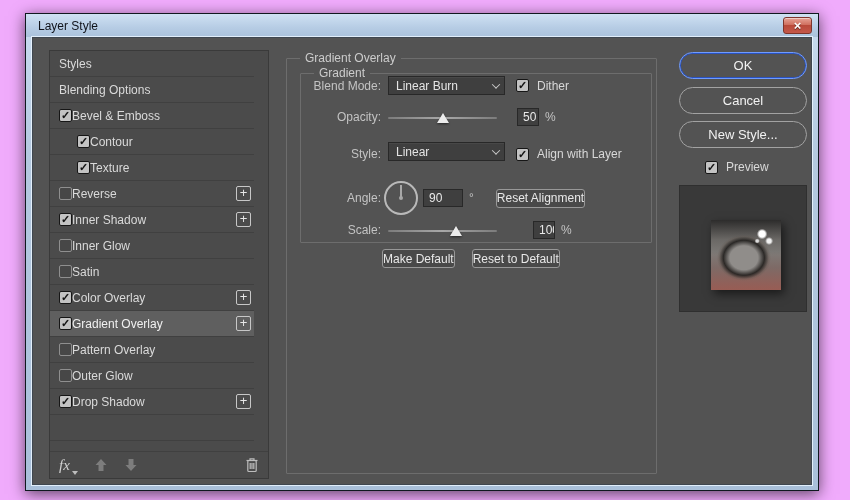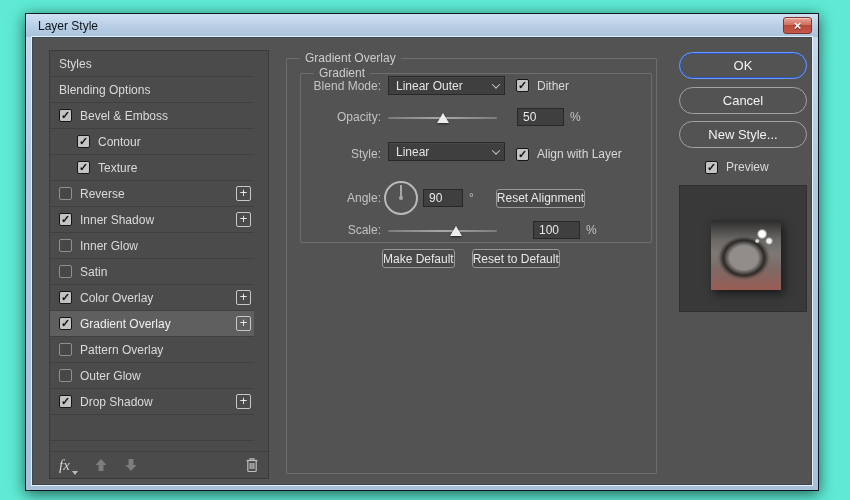--- a/index.html
+++ b/index.html
@@ -1,18 +1,18 @@
 <!DOCTYPE html>
 <html><head>
 <meta charset="utf-8">
 <style>
   * { box-sizing: border-box; margin: 0; padding: 0; }
   html,body { width:850px; height:500px; }
   body { font-family:"Liberation Sans", sans-serif; background:#1d1d1d; overflow:hidden; }
-  .stage { position:relative; width:850px; height:500px; background:#5eead4; }
+  .stage { position:relative; width:850px; height:500px; background:#f0abfc; }
 
   
   .dialog { position:absolute; left:25px; top:13px; width:794px; height:478px;
             background:linear-gradient(180deg,#c9dcf0 0%,#b4c9e0 30%,#a9c0da 100%);
             border:1px solid #10181f; box-shadow:0 3px 14px rgba(0,0,0,.6); }
   .titlebar { position:relative; height:23px; display:flex; align-items:center;
               background:linear-gradient(180deg,#cfe1f3 0%,#b6cce4 60%,#aac2dc 100%); }
   .title { padding-left:12px; font-size:12px; color:#10131a; }
   .close-btn { position:absolute; right:6px; top:3px; width:29px; height:17px; border:1px solid #7e352c;
                border-radius:3px; background:linear-gradient(180deg,#e7a396 0%,#d0705f 45%,#b94a3a 50%,#c4584a 100%);
@@ -23,21 +23,21 @@
   .content { position:relative; margin:0 6px; width:780px; height:448px; background:#535353;
              border:1px solid #3f4750; box-shadow:0 0 0 1px rgba(235,246,255,.85); font-size:12px; color:#d6d6d6; }
 
   
   .listbox { position:absolute; left:16px; top:12px; width:220px; height:429px;
              background:#4b4b4b; border:1px solid #3a3a3a; }
   .list-rows { position:absolute; left:0; top:0; right:0; bottom:27px; overflow:hidden; }
   .list-row { position:relative; height:26px; margin-right:14px; border-bottom:1px solid #404040;
               display:flex; align-items:center; padding-left:9px; cursor:pointer; color:#dadada; }
   .list-row.selected { background:#5f5f5f; color:#f0f0f0; }
-  .list-row .lbl { margin-left:8px; }
+  .list-row .lbl { }
   .list-row.nocheck .lbl { margin-left:0; }
   .plus-btn { margin-left:auto; margin-right:3px; width:15px; height:15px; border:1px solid #c7c7c7; border-radius:2px;
               color:#e8e8e8; font-size:13px; line-height:12px; text-align:center; cursor:pointer; flex:none; }
   .list-toolbar { position:absolute; left:0; right:0; bottom:0; height:27px; border-top:1px solid #404040;
                   display:flex; align-items:center; padding:0 9px; }
   .fx-btn { position:relative; font-style:italic; font-family:"Liberation Serif", serif; font-size:15px;
             color:#d2d2d2; cursor:pointer; padding-right:8px; }
   .fx-caret { position:absolute; right:0; bottom:-1px; width:0; height:0;
               border-left:3px solid transparent; border-right:3px solid transparent; border-top:4px solid #bdbdbd; }
   .tb-icon { margin-left:16px; cursor:pointer; display:flex; align-items:center; }
@@ -70,21 +70,21 @@
   .chev i { display:block; width:6px; height:6px; border-right:1.5px solid #c9c9c9; border-bottom:1.5px solid #c9c9c9;
             transform:rotate(45deg) translate(-1px,-1px); }
 
   .slider { position:relative; width:109px; height:13px; cursor:pointer; }
   .slider .track { position:absolute; left:0; right:0; top:6px; height:2px; border-radius:1px;
                    background:linear-gradient(90deg,#7c7c7c,#a8a8a8 50%,#7c7c7c); }
   .slider .thumb { position:absolute; top:2px; width:0; height:0; margin-left:-6px;
                    border-left:6px solid transparent; border-right:6px solid transparent;
                    border-bottom:10px solid #ececec; filter:drop-shadow(0 1px 1px rgba(0,0,0,.55)); }
 
-  .valbox { width:47px; height:18px; background:#3f3f3f; border:1px solid #282828; color:#e8e8e8;
+  .valbox { width:22px; height:18px; background:#3f3f3f; border:1px solid #282828; color:#e8e8e8;
             font-family:"Liberation Sans", sans-serif; font-size:12px; padding-left:5px; outline:none; }
   .unit { margin-left:6px; color:#c3c3c3; }
 
   .grad-combo { width:117px; height:20px; border:1px solid #282828; display:flex; cursor:pointer; }
   .grad-swatch { flex:1; }
   .grad-btn { width:17px; background:#3f3f3f; border-left:1px solid #282828; display:flex; align-items:center; justify-content:center; }
 
   .dial { position:relative; width:34px; height:34px; border:2px solid #b9b9b9; border-radius:50%; cursor:pointer; flex:none; }
   .dial .needle { position:absolute; left:50%; top:2px; width:2px; height:12px; margin-left:-1px; background:#a8a8a8; transform-origin:50% 13px; }
   .dial .dot { position:absolute; left:50%; top:50%; width:4px; height:4px; margin:-2px 0 0 -2px; border-radius:50%; background:#a8a8a8; }
@@ -243,21 +243,21 @@
 
       <div class="groupbox gb-outer">
         <span class="legend">Gradient Overlay</span>
 
         <div class="groupbox gb-inner">
           <span class="legend">Gradient</span>
 
           <div class="frow" style="top:2px;">
             <span class="flabel">Blend Mode:</span>
             <div class="select ctrl">
-              <span class="sel-text">Linear Outer</span>
+              <span class="sel-text">Linear Burn</span>
               <span class="chev">
                   <i></i>
                 </span>
             </div>
             <label class="cbwrap" style="margin-left:11px;">
               <span class="cb checked">
                   <span class="tick">✓</span>
                 </span>
               <span class="cbl">Dither</span>
             </label>

